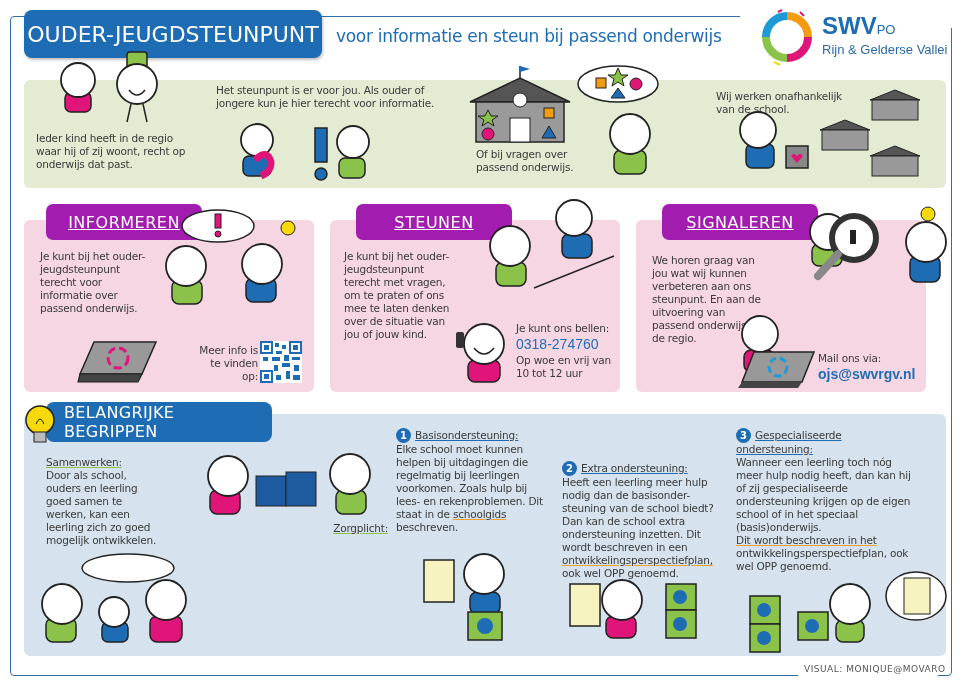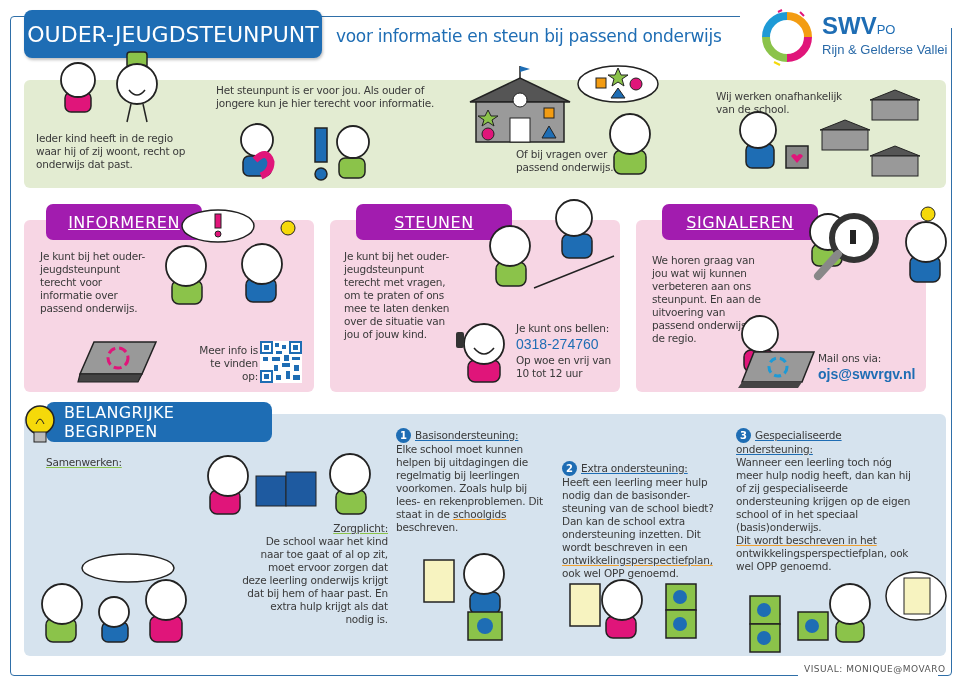--- a/index.html
+++ b/index.html
@@ -103,21 +103,21 @@
   <rect x="6" y="30" width="88" height="40" fill="#9a9a9a" stroke="#222" stroke-width="1.5"></rect>
   <circle cx="50" cy="28" r="7" fill="#fff" stroke="#222"></circle>
   <line x1="50" y1="6" x2="50" y2="-6" stroke="#222" stroke-width="1.5"></line>
   <polygon points="50,-6 60,-3 50,0" fill="#1e6db4"></polygon>
   <rect x="40" y="46" width="20" height="24" fill="#fff" stroke="#222"></rect>
   <polygon points="18,38 21,44 28,44 22,48 24,54 18,50 12,54 14,48 8,44 15,44" fill="#8bc34a" stroke="#222"></polygon>
   <circle cx="18" cy="62" r="6" fill="#e0157a" stroke="#222"></circle>
   <rect x="74" y="36" width="10" height="10" fill="#f39c12" stroke="#222"></rect>
   <polygon points="79,54 86,66 72,66" fill="#1e6db4" stroke="#222"></polygon>
 </svg>
-<div class="txt-abs hand" style="left:476px;top:148px;width:110px;margin-left:40px;">Of bij vragen over passend onderwijs.</div>
+<div class="txt-abs hand" style="left:476px;top:148px;width:110px;">Of bij vragen over passend onderwijs.</div>
 
 <svg style="left:576px;top:64px" width="90" height="116">
   <ellipse cx="42" cy="20" rx="40" ry="18" fill="#fff" stroke="#222" stroke-width="1.5"></ellipse>
   <rect x="20" y="14" width="10" height="10" fill="#f39c12" stroke="#222"></rect>
   <polygon points="42,4 45,11 52,11 46,15 48,22 42,18 36,22 38,15 32,11 39,11" fill="#8bc34a" stroke="#222"></polygon>
   <circle cx="60" cy="20" r="6" fill="#e0157a" stroke="#222"></circle>
   <polygon points="42,24 49,34 35,34" fill="#1e6db4" stroke="#222"></polygon>
   <rect x="38" y="86" width="32" height="24" rx="7" fill="#8bc34a" stroke="#222" stroke-width="1.5"></rect>
   <circle cx="54" cy="70" r="20" fill="#fff" stroke="#222" stroke-width="1.8"></circle>
 </svg>
@@ -232,32 +232,32 @@
 <div class="blue-band"></div>
 <div class="blue-tab">BELANGRIJKE BEGRIPPEN</div>
 <svg style="left:18px;top:402px" width="40" height="44">
   <circle cx="22" cy="18" r="14" fill="#f5d90a" stroke="#222" stroke-width="1.5"></circle>
   <rect x="16" y="30" width="12" height="10" fill="#bbb" stroke="#222"></rect>
   <path d="M18 22 Q22 12 26 22" fill="none" stroke="#222"></path>
 </svg>
 
 <div class="txt-abs hand" style="left:46px;top:456px;width:114px;">
   <span class="u-green">Samenwerken:</span><br>
+  <span>Door als school, ouders en leerling goed samen te werken, kan een leerling zich zo goed mogelijk ontwikkelen.</span>
 </div>
 <svg style="left:200px;top:450px" width="180" height="72">
   <rect x="10" y="40" width="30" height="24" rx="7" fill="#e0157a" stroke="#222" stroke-width="1.5"></rect>
   <circle cx="28" cy="26" r="20" fill="#fff" stroke="#222" stroke-width="1.8"></circle>
   <rect x="56" y="26" width="30" height="30" fill="#1e5aa0" stroke="#222"></rect>
   <rect x="86" y="22" width="30" height="34" fill="#1e5aa0" stroke="#222"></rect>
   <rect x="136" y="40" width="30" height="24" rx="7" fill="#8bc34a" stroke="#222" stroke-width="1.5"></rect>
   <circle cx="150" cy="24" r="20" fill="#fff" stroke="#222" stroke-width="1.8"></circle>
 </svg>
 <div class="txt-abs hand" style="left:242px;top:522px;width:146px;text-align:right;">
   <span class="u-green">Zorgplicht:</span><br>
-  <span>De school waar het kind naar toe gaat of al op zit, moet ervoor zorgen dat deze leerling onderwijs krijgt dat bij hem of haar past. En extra hulp krijgt als dat nodig is.</span>
 </div>
 <svg style="left:36px;top:552px" width="160" height="100">
   <ellipse cx="92" cy="16" rx="46" ry="14" fill="#fff" stroke="#222" stroke-width="1.5"></ellipse>
   <rect x="10" y="66" width="30" height="24" rx="7" fill="#8bc34a" stroke="#222" stroke-width="1.5"></rect>
   <circle cx="26" cy="52" r="20" fill="#fff" stroke="#222" stroke-width="1.8"></circle>
   <rect x="66" y="70" width="26" height="20" rx="6" fill="#1e6db4" stroke="#222" stroke-width="1.5"></rect>
   <circle cx="78" cy="60" r="15" fill="#fff" stroke="#222" stroke-width="1.8"></circle>
   <rect x="114" y="64" width="32" height="26" rx="7" fill="#e0157a" stroke="#222" stroke-width="1.5"></rect>
   <circle cx="130" cy="48" r="20" fill="#fff" stroke="#222" stroke-width="1.8"></circle>
 </svg>

